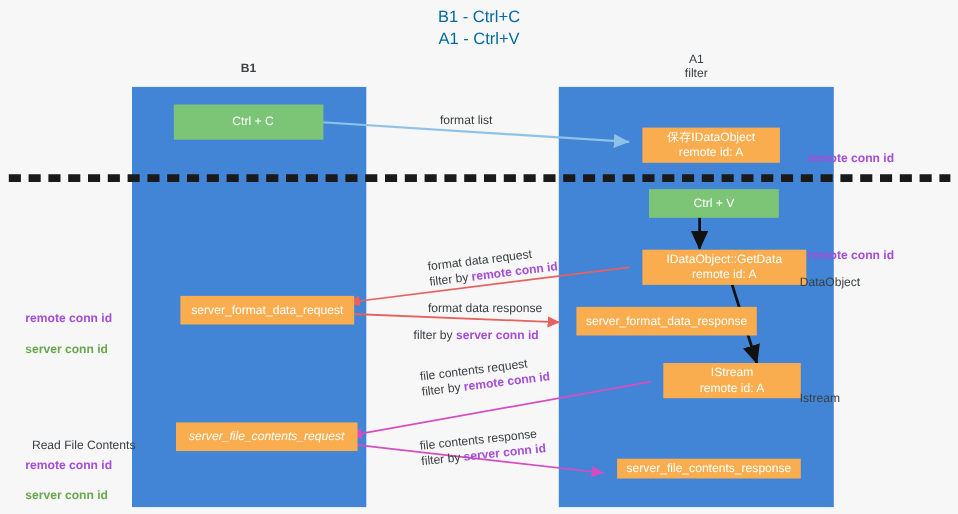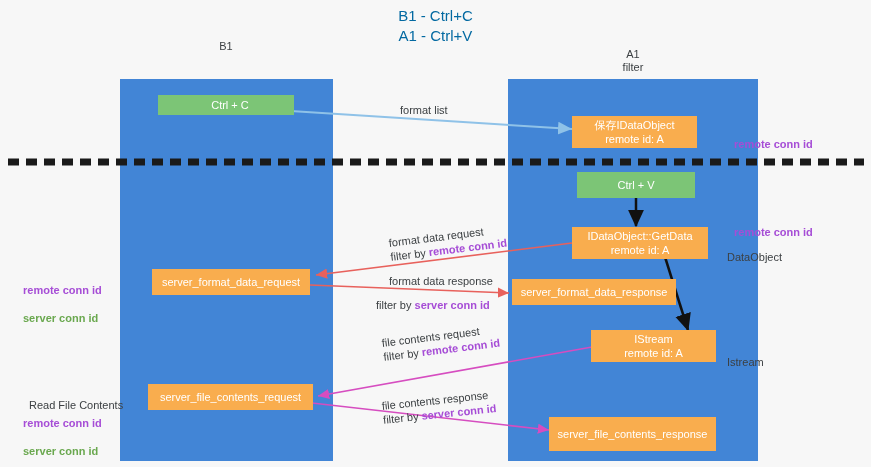--- a/index.html
+++ b/index.html
@@ -28,21 +28,21 @@
   
   .lane{position:absolute;background:#4285d6;}
 
   
   .node{
     position:absolute;box-sizing:border-box;
     display:flex;align-items:center;justify-content:center;
     text-align:center;color:#ffffff;font-size:11px;line-height:14px;
     padding:2px 4px;
   }
-  .node.orange{background:#f9ad4e;}
+  .node.orange{background:#f9ad4e;margin-left:12px;}
   .node.green{background:#7cc576;}
   .node span{display:block;white-space:pre-line;}
 
   
   .sidelabel{
     position:absolute;font-size:11px;line-height:14px;color:#3c4043;
     white-space:pre-line;
   }
   .sidelabel.purple{color:#a64dd6;font-weight:bold;}
   .sidelabel.stack b.p{color:#a64dd6;display:block;}
@@ -65,21 +65,21 @@
 <div id="stage">
 
   <div class="lane" style="left:120px;top:79px;width:213px;height:382px;"></div>
   <div class="lane" style="left:508px;top:79px;width:250px;height:382px;"></div>
 
   <div class="title">
     <div>B1 - Ctrl+C</div>
     <div>A1 - Ctrl+V</div>
   </div>
 
-  <div class="colhead" style="left:136px;top:40px;">
+  <div class="colhead" style="left:136px;top:56px;font-weight:bold;">
     <div>B1</div>
   </div>
   <div class="colhead" style="left:543px;top:48px;">
     <div>A1</div>
     <div>filter</div>
   </div>
 
   <svg class="overlay" viewBox="0 0 871 467">
     <defs>
       <marker id="ar-blue" markerWidth="9" markerHeight="9" refX="7" refY="3.2" orient="auto" markerUnits="strokeWidth">
@@ -106,56 +106,56 @@
 
     <line x1="310" y1="285" x2="509" y2="293" stroke="#e8615c" stroke-width="1.6" marker-end="url(#ar-red)"></line>
 
     <line x1="665" y1="257" x2="688" y2="330" stroke="#111111" stroke-width="2.5" marker-end="url(#ar-blk)"></line>
 
     <line x1="592" y1="347" x2="318" y2="396" stroke="#d64dc0" stroke-width="1.6" marker-end="url(#ar-mag)"></line>
 
     <line x1="312" y1="403" x2="549" y2="430" stroke="#d64dc0" stroke-width="1.6" marker-end="url(#ar-mag)"></line>
   </svg>
 
-  <div class="node green" style="left:158px;top:95px;width:136px;height:20px;padding-left:12px;">
+  <div class="node green" style="left:158px;top:95px;width:136px;height:32px;padding-left:12px;">
     <span>Ctrl + C</span>
   </div>
 
   <div class="node orange" style="left:152px;top:269px;width:158px;height:26px;">
     <span>server_format_data_request</span>
   </div>
 
-  <div class="node orange" style="left:148px;top:384px;width:165px;height:26px;">
+  <div class="node orange" style="left:148px;top:384px;width:165px;height:26px;font-style:italic;">
     <span>server_file_contents_request</span>
   </div>
 
   <div class="node orange" style="left:572px;top:116px;width:125px;height:32px;">
     <span>保存IDataObject
 remote id: A</span>
   </div>
 
-  <div class="node green" style="left:577px;top:172px;width:118px;height:26px;">
+  <div class="node green" style="left:590px;top:172px;width:118px;height:26px;">
     <span>Ctrl + V</span>
   </div>
 
-  <div class="node orange" style="left:572px;top:227px;width:136px;height:32px;">
+  <div class="node orange" style="left:572px;top:227px;width:149px;height:32px;">
     <span>IDataObject::GetData
 remote id: A</span>
   </div>
 
   <div class="node orange" style="left:512px;top:279px;width:164px;height:26px;">
     <span>server_format_data_response</span>
   </div>
 
   <div class="node orange" style="left:591px;top:330px;width:125px;height:32px;">
     <span>IStream
 remote id: A</span>
   </div>
 
-  <div class="node orange" style="left:549px;top:417px;width:167px;height:34px;">
+  <div class="node orange" style="left:549px;top:417px;width:167px;height:18px;">
     <span>server_file_contents_response</span>
   </div>
 
   <div class="edgecap" style="left:400px;top:103px;">
     <span>format list</span>
   </div>
 
   <div class="edgecap rot" style="left:388px;top:236px;transform:rotate(-7deg);">
     <div>format data request</div>
     <div><span>filter by </span><span class="hl">remote conn id</span></div>

